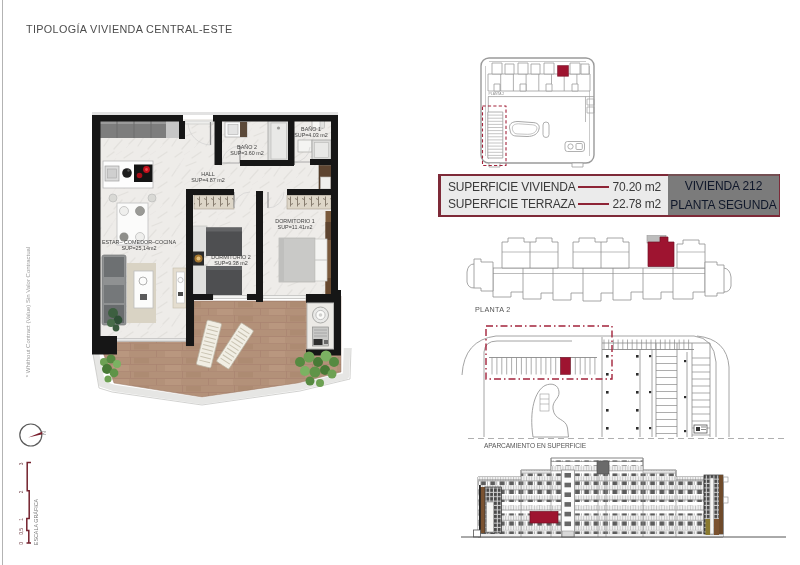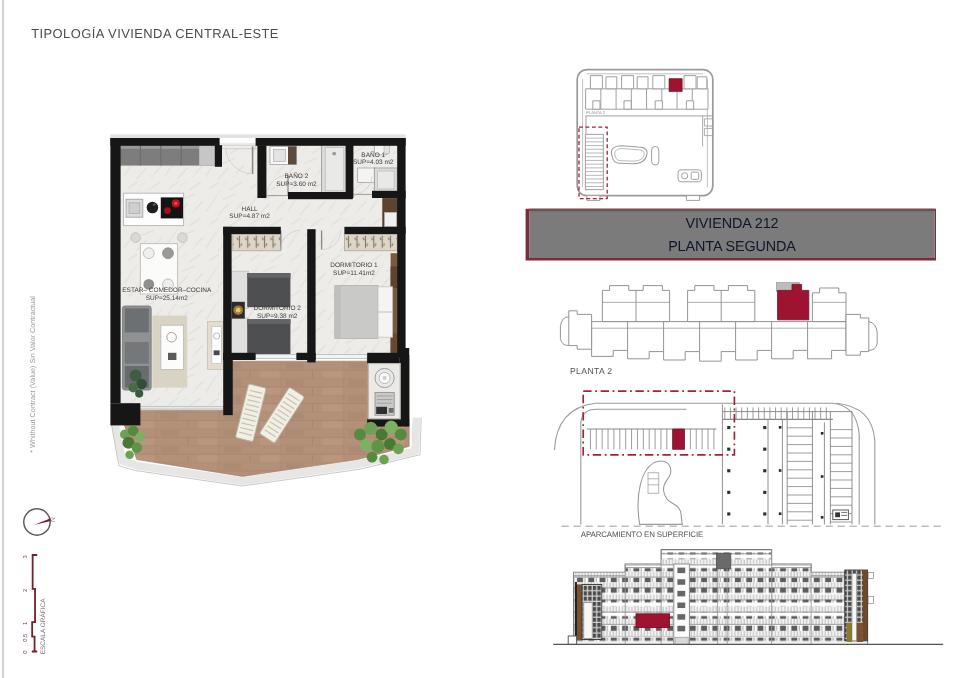--- a/index.html
+++ b/index.html
@@ -11,20 +11,36 @@
 <body>
 
 <div class="abs" style="left:2px;top:0;width:1px;height:565px;background:#b3b3b3"></div>
 
 <div class="abs" style="left:26px;top:23px;font-size:10.8px;font-weight:normal;color:#4c4c4c;letter-spacing:.35px;white-space:nowrap">TIPOLOGÍA VIVIENDA CENTRAL-ESTE</div>
 
 <div class="abs" style="left:-47px;top:309px;width:150px;text-align:center;transform:rotate(-90deg);font-size:6px;color:#9a9a9a;white-space:nowrap">* Whithout Contract (Value) Sin Valor Contractual</div>
 
 <div class="abs" style="left:438px;top:174px;width:342px;height:43px;border-top:2px solid #7e2a38;border-bottom:2px solid #7e2a38;border-left:3px solid #7e2a38;border-right:1.5px solid #7e2a38;display:flex">
 
+  <div style="width:227px;background:#ebebeb;padding:2px 7px 2px 7px;display:flex;flex-direction:column;justify-content:space-around">
+
+    <div style="display:flex;align-items:center;font-size:12px;letter-spacing:-0.2px;color:#3a3a3a;white-space:nowrap">
+        <span>SUPERFICIE VIVIENDA</span>
+        <span style="flex:1"></span>
+        <span style="width:31px;height:2px;background:#8e2436;margin-right:4px;flex-shrink:0"></span>
+        <span>70.20 m2</span>
+      </div>
+
+    <div style="display:flex;align-items:center;font-size:12px;letter-spacing:-0.2px;color:#3a3a3a;white-space:nowrap">
+        <span>SUPERFICIE TERRAZA</span>
+        <span style="flex:1"></span>
+        <span style="width:31px;height:2px;background:#8e2436;margin-right:4px;flex-shrink:0"></span>
+        <span>22.78 m2</span>
+      </div>
+  </div>
 
   <div style="flex:1;background:#7b7b7b;color:#0f172a;font-size:12px;letter-spacing:-0.1px;white-space:nowrap;display:flex;flex-direction:column;justify-content:space-around;align-items:center;border-top:2px solid #745053;margin-top:-2px;padding-top:0">
     <div>VIVIENDA 212</div>
     <div>PLANTA SEGUNDA</div>
   </div>
 </div>
 
 <svg class="abs" style="left:0;top:0" width="800" height="565" viewBox="0 0 800 565">
 <defs>
 <pattern id="wood" width="52" height="14" patternUnits="userSpaceOnUse">

